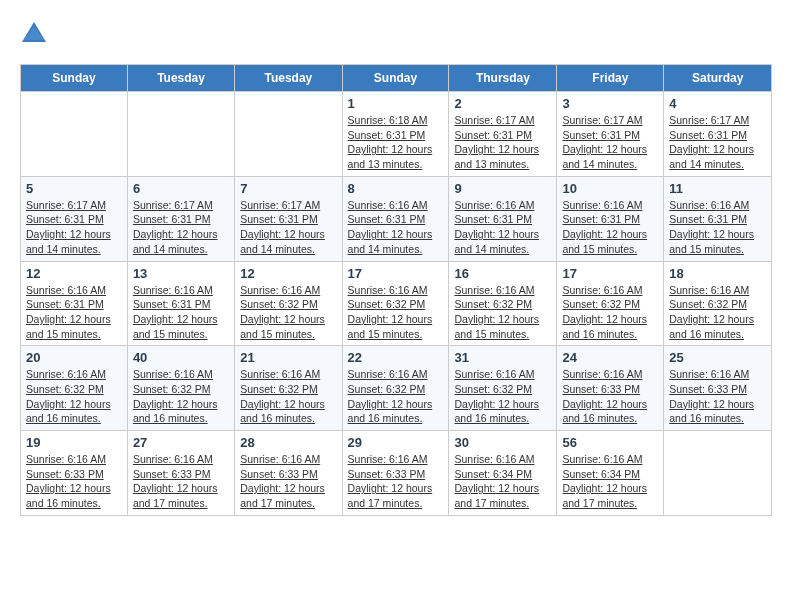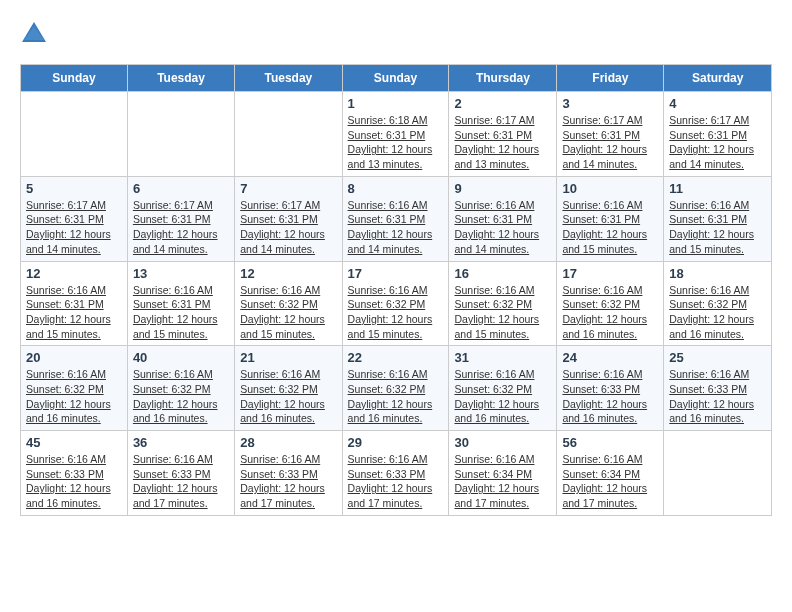--- a/index.html
+++ b/index.html
@@ -228,25 +228,25 @@
           <span class="day-num">24</span>
           <div class="day-info">Sunrise: 6:16 AM<br>Sunset: 6:33 PM<br>Daylight: 12 hours<br>and 16 minutes.</div>
         </td>
         <td>
           <span class="day-num">25</span>
           <div class="day-info">Sunrise: 6:16 AM<br>Sunset: 6:33 PM<br>Daylight: 12 hours<br>and 16 minutes.</div>
         </td>
       </tr>
       <tr>
         <td>
-          <span class="day-num">45</span>
+          <span class="day-num">19</span>
           <div class="day-info">Sunrise: 6:16 AM<br>Sunset: 6:33 PM<br>Daylight: 12 hours<br>and 16 minutes.</div>
         </td>
         <td>
-          <span class="day-num">36</span>
+          <span class="day-num">27</span>
           <div class="day-info">Sunrise: 6:16 AM<br>Sunset: 6:33 PM<br>Daylight: 12 hours<br>and 17 minutes.</div>
         </td>
         <td>
           <span class="day-num">28</span>
           <div class="day-info">Sunrise: 6:16 AM<br>Sunset: 6:33 PM<br>Daylight: 12 hours<br>and 17 minutes.</div>
         </td>
         <td>
           <span class="day-num">29</span>
           <div class="day-info">Sunrise: 6:16 AM<br>Sunset: 6:33 PM<br>Daylight: 12 hours<br>and 17 minutes.</div>
         </td>

